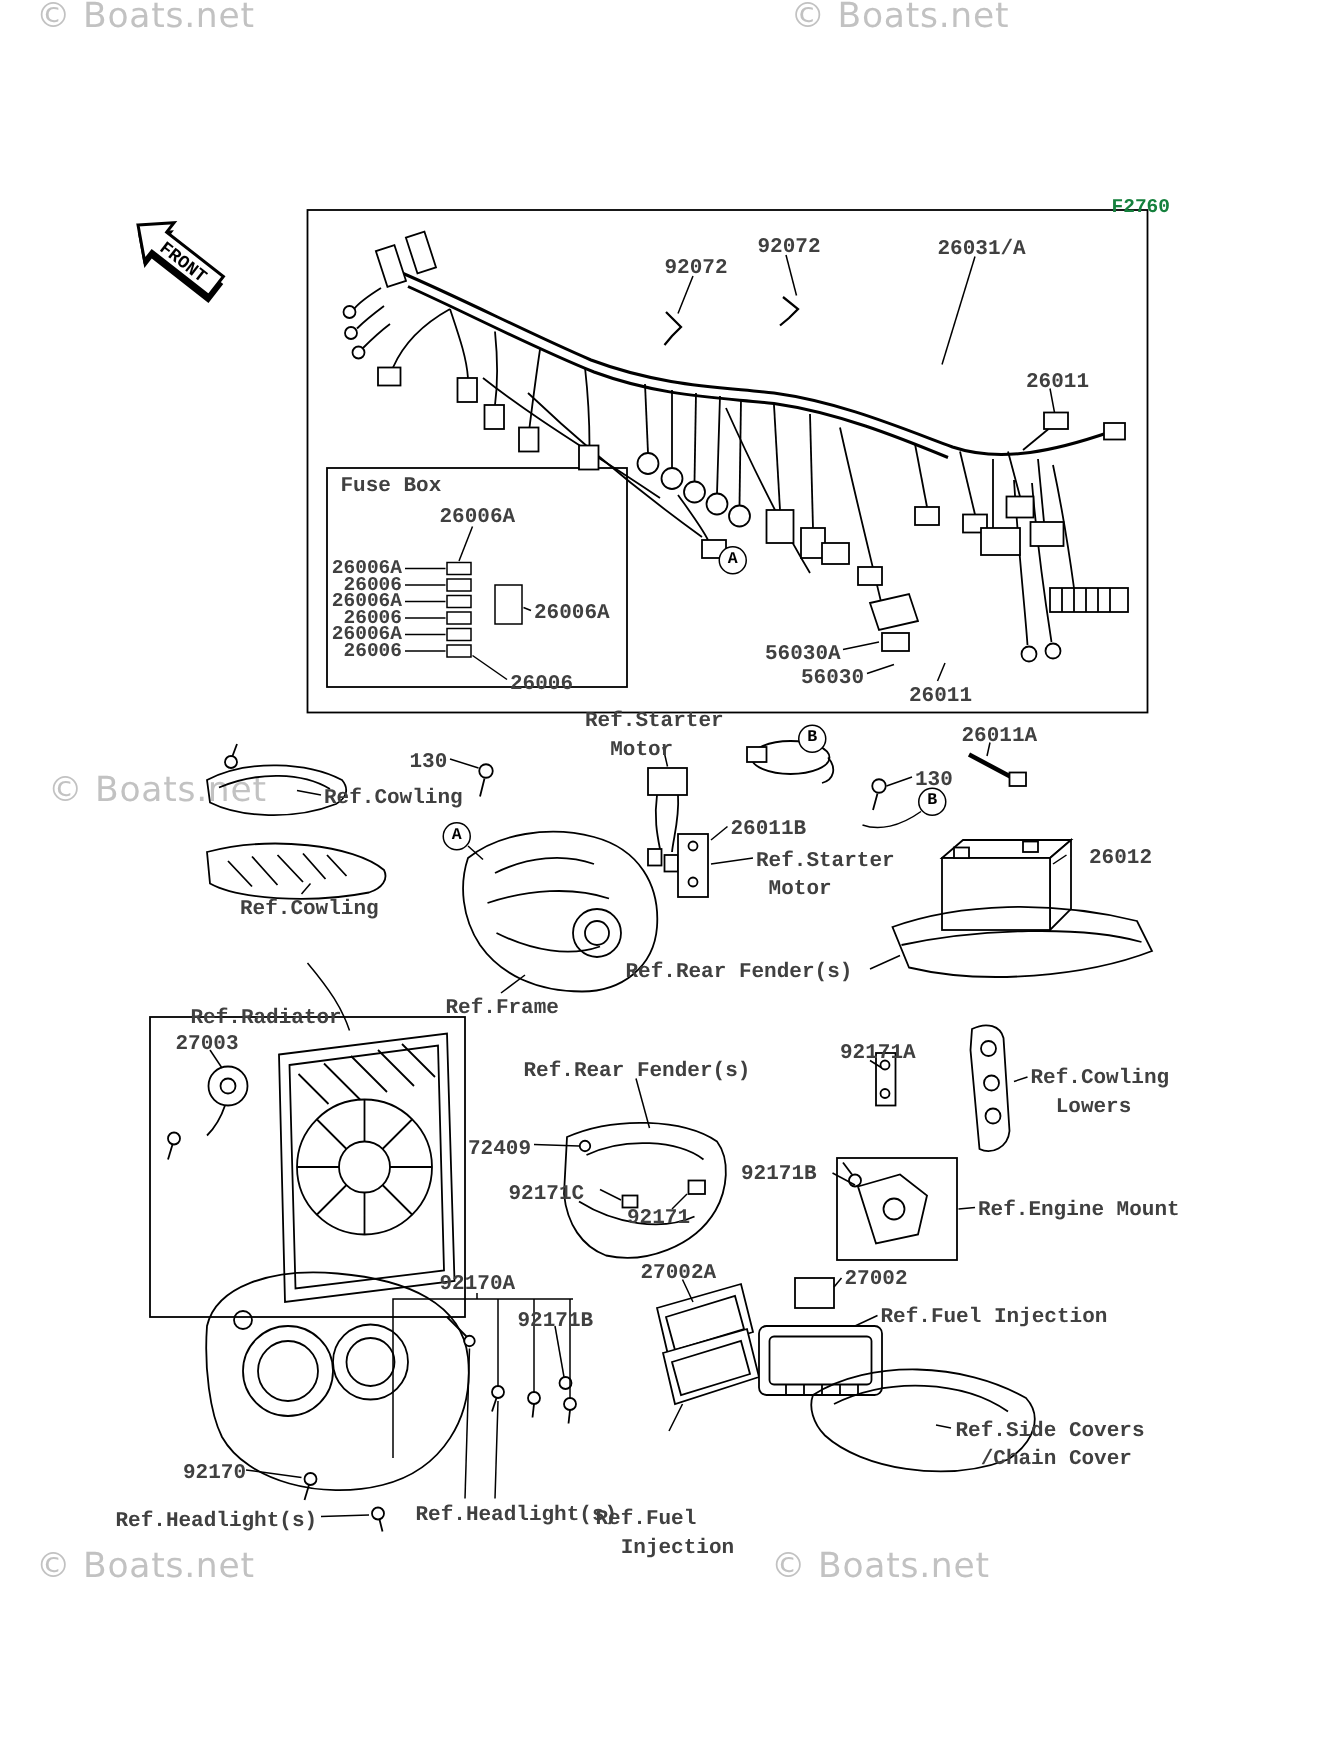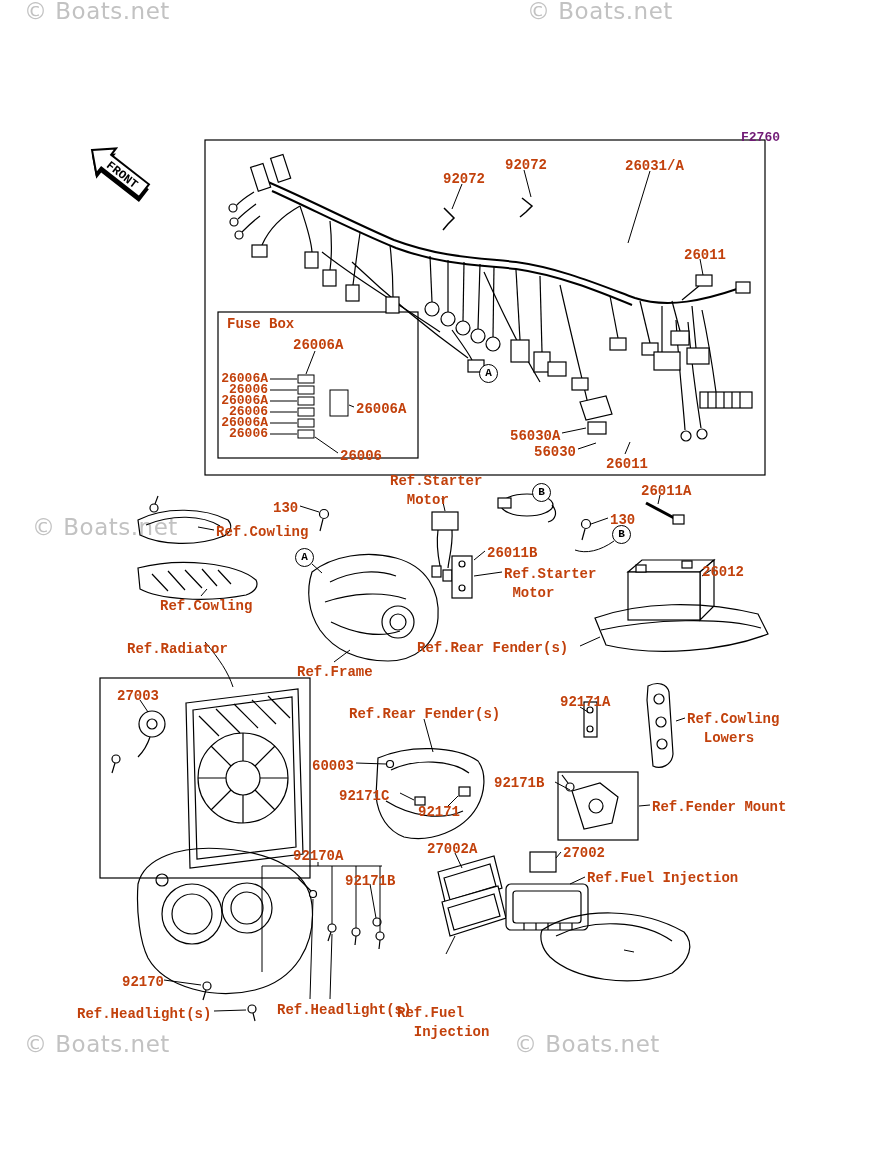--- a/index.html
+++ b/index.html
@@ -1,22 +1,22 @@
 <!DOCTYPE html>
 <html><head>
 <meta charset="utf-8">
 <style>
   html,body{margin:0;padding:0;background:#fff}
   .page{position:relative;width:894px;height:1170px;background:#fff;overflow:hidden;
         font-family:"Liberation Mono","DejaVu Sans Mono",monospace}
   .wm{position:absolute;font-family:"DejaVu Sans","Liberation Sans",sans-serif;
       font-size:23px;color:#c2c2c2;white-space:nowrap;letter-spacing:.5px}
-  .code{position:absolute;left:741px;top:130px;font:bold 13px "Liberation Mono","DejaVu Sans Mono",monospace;color:#701a75}
+  .code{position:absolute;left:741px;top:130px;font:bold 13px "Liberation Mono","DejaVu Sans Mono",monospace;color:#15803d}
   .lbl{position:absolute;font:bold 14px/19px "Liberation Mono","DejaVu Sans Mono",monospace;
-       color:#c2410c;white-space:pre}
+       color:#404040;white-space:pre}
   .fuse{font-size:13px;line-height:11px;width:50px;text-align:right}
   .callout{position:absolute;width:17px;height:17px;border:1.4px solid #000;border-radius:50%;
            background:#fff;font:bold 11px/17px "Liberation Mono","DejaVu Sans Mono",monospace;
            text-align:center;color:#000;z-index:3}
   svg.art{position:absolute;left:0;top:0;z-index:1}
   .lbl,.code{z-index:2}
 </style>
 </head>
 <body>
 
@@ -330,42 +330,44 @@
   <span class="lbl" style="left:340px;top:447px">26006</span>
   <span class="lbl" style="left:390px;top:472px">Ref.Starter
   Motor</span>
   <span class="lbl" style="left:641px;top:482px">26011A</span>
   <span class="lbl" style="left:273px;top:499px">130</span>
   <span class="lbl" style="left:610px;top:511px">130</span>
   <span class="lbl" style="left:216px;top:523px">Ref.Cowling</span>
   <span class="lbl" style="left:487px;top:544px">26011B</span>
   <span class="lbl" style="left:504px;top:565px">Ref.Starter
  Motor</span>
-  <span class="lbl" style="left:702px;top:563px">26012</span>
+  <span class="lbl" style="left:726px;top:563px">26012</span>
   <span class="lbl" style="left:160px;top:597px">Ref.Cowling</span>
-  <span class="lbl" style="left:127px;top:640px">Ref.Radiator</span>
+  <span class="lbl" style="left:127px;top:670px">Ref.Radiator</span>
   <span class="lbl" style="left:417px;top:639px">Ref.Rear Fender(s)</span>
   <span class="lbl" style="left:297px;top:663px">Ref.Frame</span>
   <span class="lbl" style="left:117px;top:687px">27003</span>
   <span class="lbl" style="left:349px;top:705px">Ref.Rear Fender(s)</span>
   <span class="lbl" style="left:560px;top:693px">92171A</span>
   <span class="lbl" style="left:687px;top:710px">Ref.Cowling
   Lowers</span>
-  <span class="lbl" style="left:312px;top:757px">60003</span>
+  <span class="lbl" style="left:312px;top:757px">72409</span>
   <span class="lbl" style="left:339px;top:787px">92171C</span>
   <span class="lbl" style="left:494px;top:774px">92171B</span>
   <span class="lbl" style="left:418px;top:803px">92171</span>
-  <span class="lbl" style="left:652px;top:798px">Ref.Fender Mount</span>
+  <span class="lbl" style="left:652px;top:798px">Ref.Engine Mount</span>
   <span class="lbl" style="left:293px;top:847px">92170A</span>
   <span class="lbl" style="left:427px;top:840px">27002A</span>
   <span class="lbl" style="left:563px;top:844px">27002</span>
   <span class="lbl" style="left:345px;top:872px">92171B</span>
   <span class="lbl" style="left:587px;top:869px">Ref.Fuel Injection</span>
   <span class="lbl" style="left:397px;top:1004px">Ref.Fuel
   Injection</span>
+  <span class="lbl" style="left:637px;top:945px">Ref.Side Covers
+  /Chain Cover</span>
   <span class="lbl" style="left:122px;top:973px">92170</span>
   <span class="lbl" style="left:77px;top:1005px">Ref.Headlight(s)</span>
   <span class="lbl" style="left:277px;top:1001px">Ref.Headlight(s)</span>
 
   <span class="callout" style="left:479px;top:364px">A</span>
   <span class="callout" style="left:532px;top:483px">B</span>
   <span class="callout" style="left:295px;top:548px">A</span>
   <span class="callout" style="left:612px;top:525px">B</span>
 
 </div>

